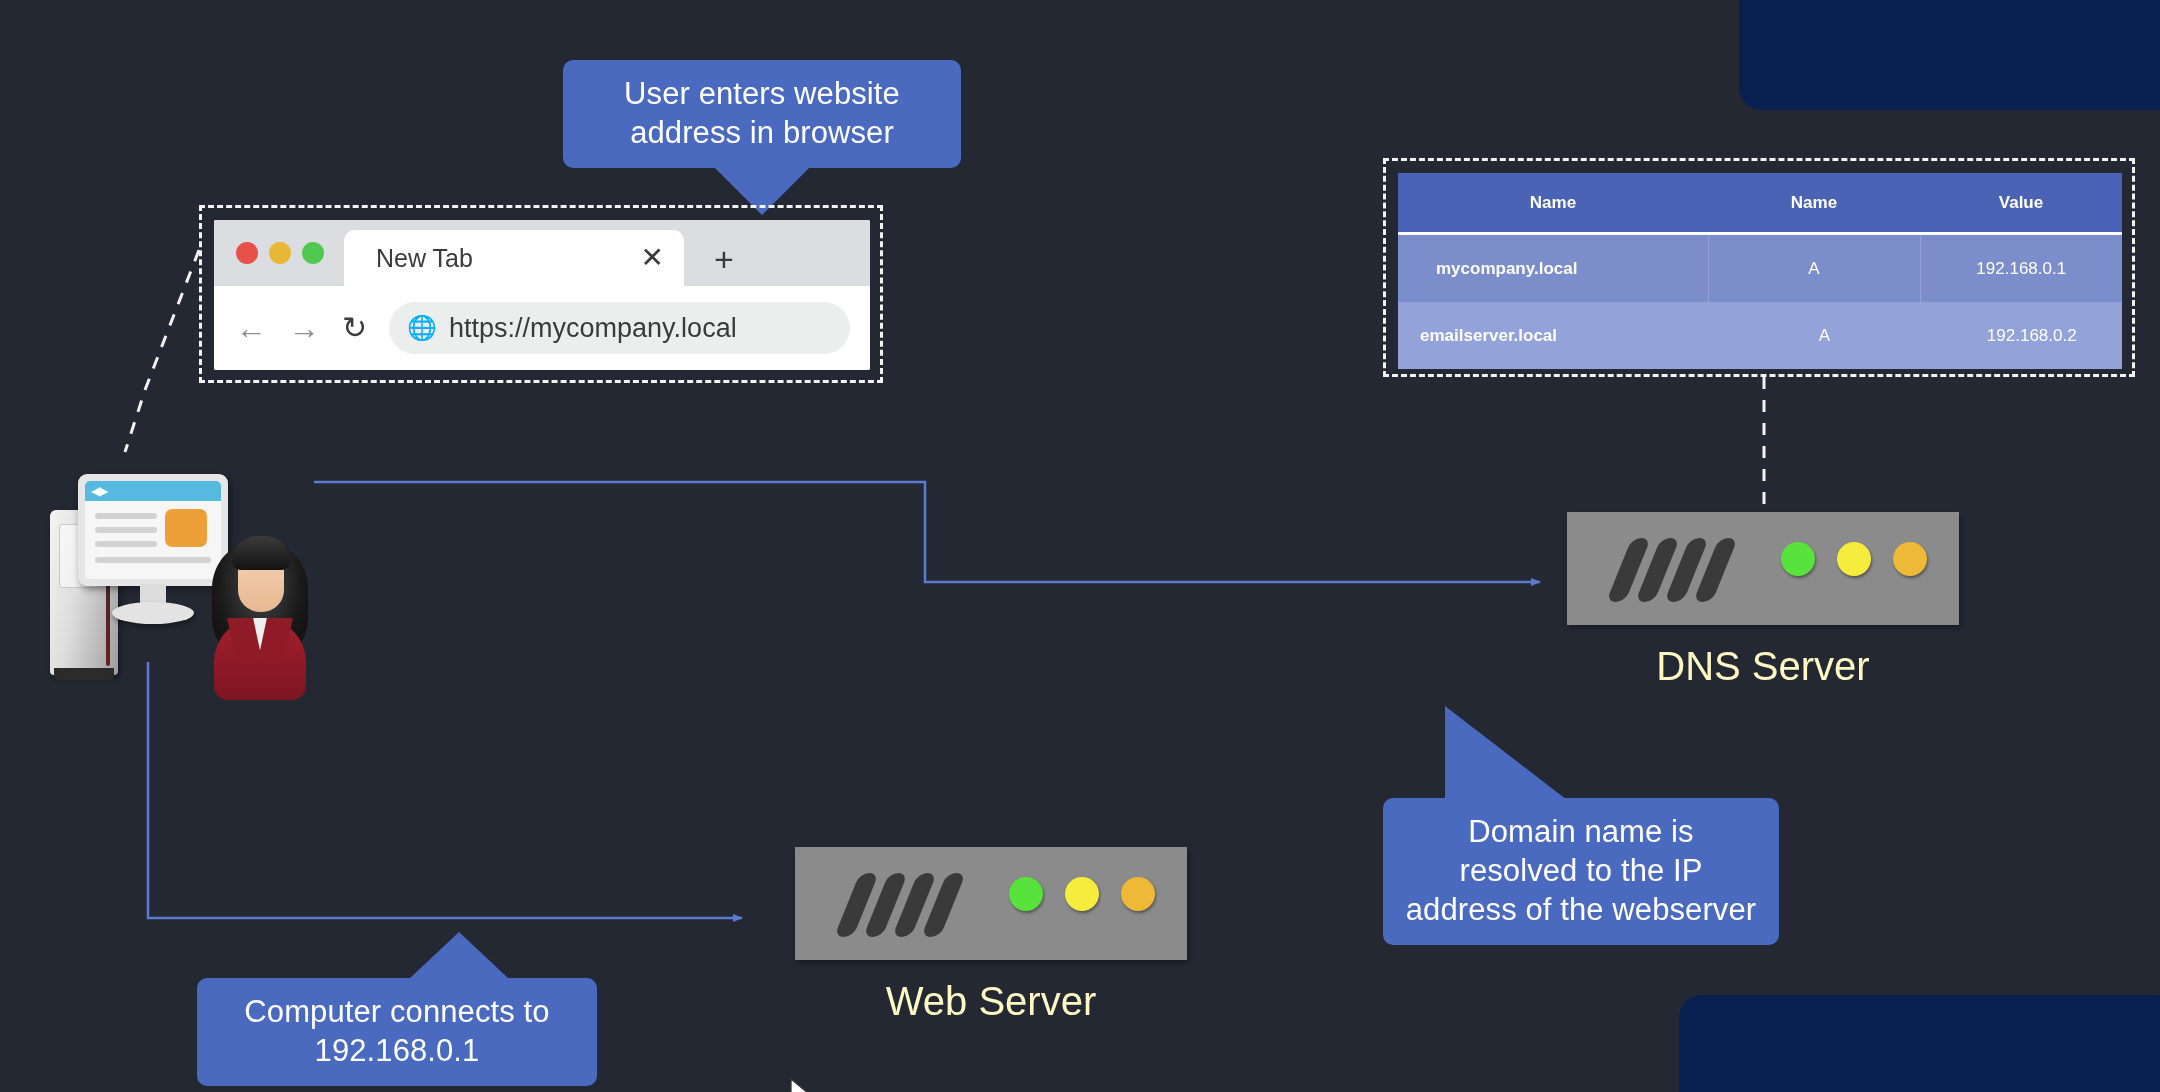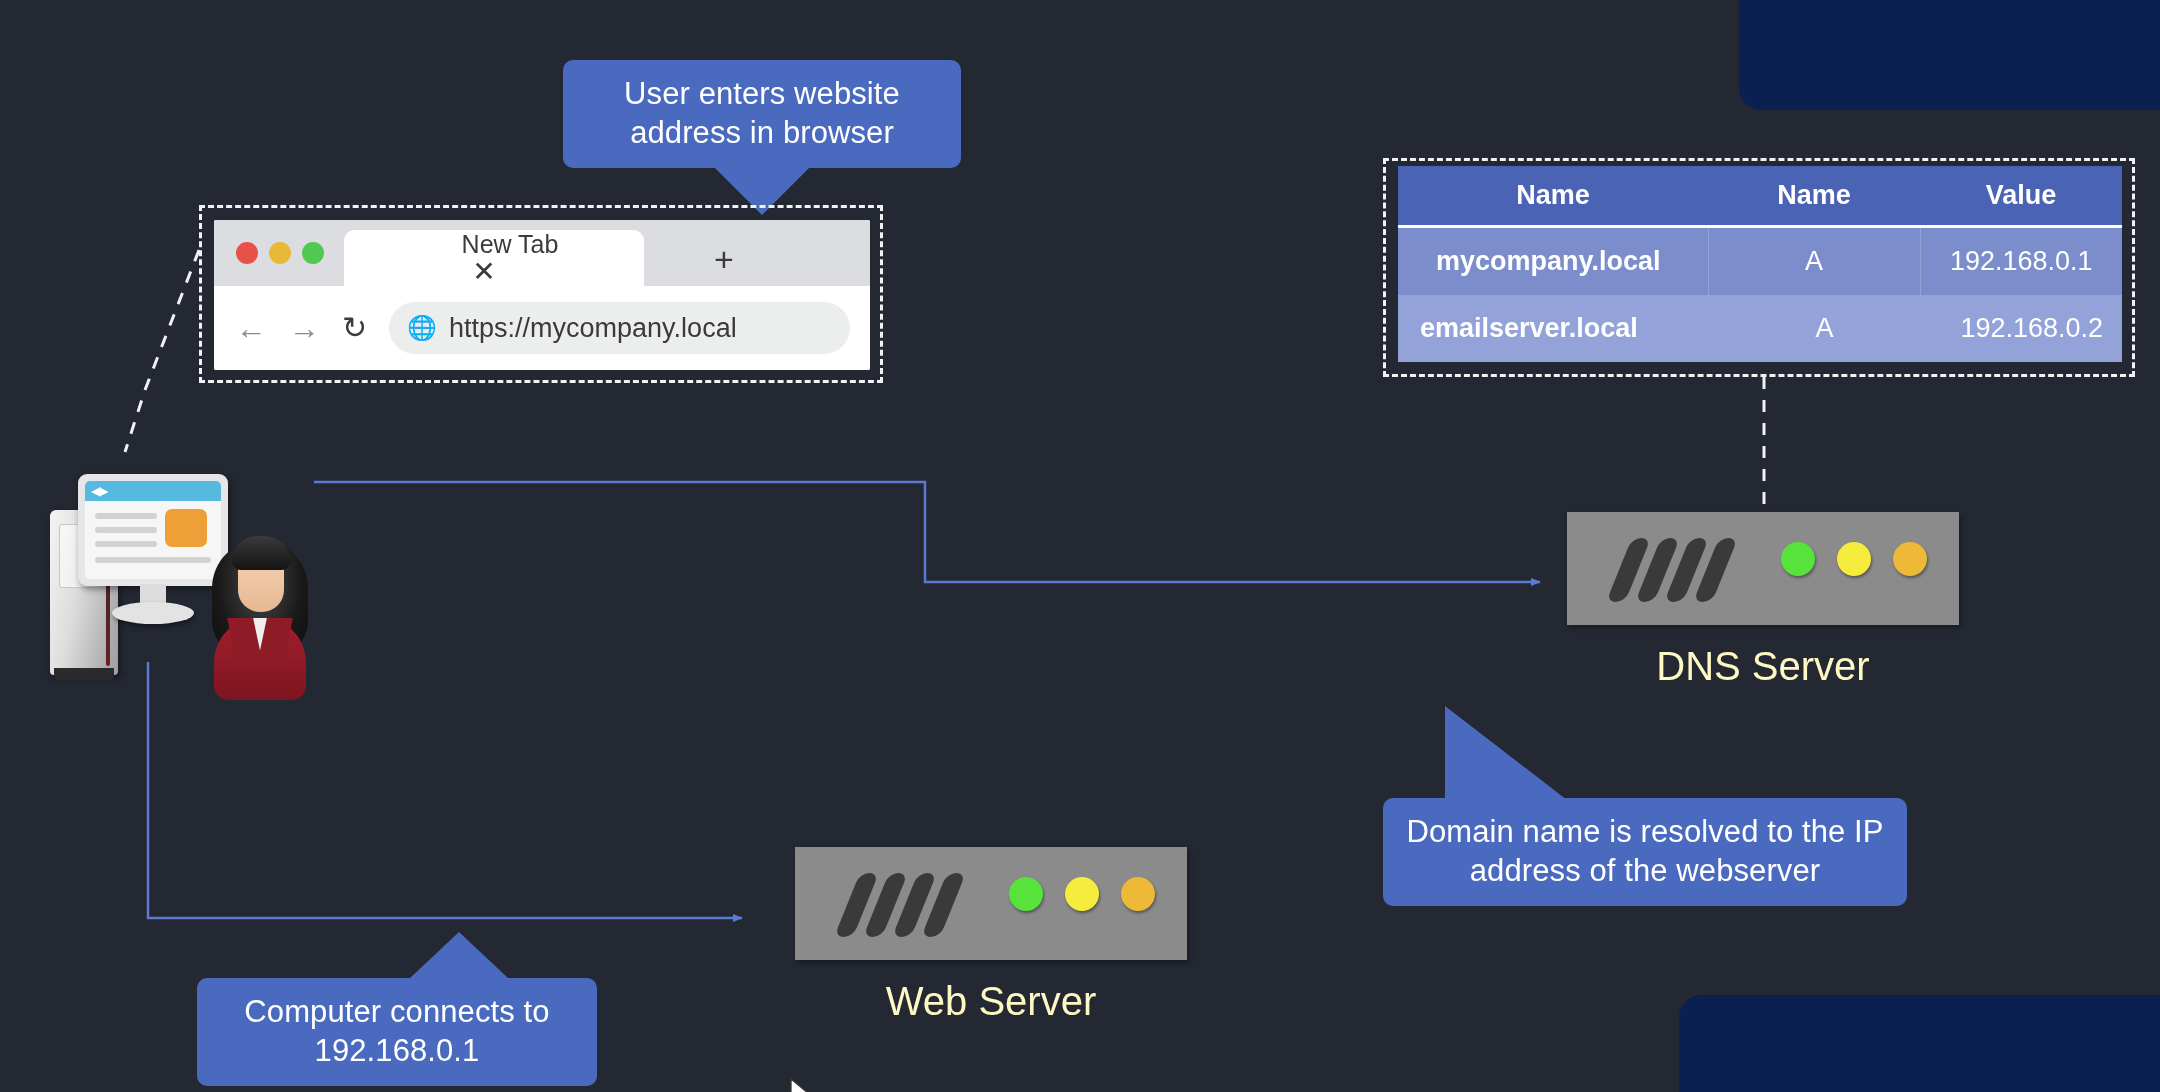--- a/index.html
+++ b/index.html
@@ -38,21 +38,21 @@
   .callout .tail{position:absolute;width:0;height:0;}
 
   #callout-user{left:563px;top:44px;width:398px;}
   #callout-user .tail{
     left:50%;margin-left:-48px;bottom:-47px;
     border-left:48px solid transparent;
     border-right:48px solid transparent;
     border-top:48px solid #4a6ac0;
   }
 
-  #callout-resolve{left:1383px;top:782px;width:524px;}
+  #callout-resolve{left:1383px;top:782px;width:396px;}
   #callout-resolve .tail{
     left:62px;top:-92px;
     width:0;height:0;
     border-left:0px solid transparent;
     border-right:122px solid transparent;
     border-bottom:94px solid #4a6ac0;
   }
 
   #callout-connect{left:197px;top:962px;width:400px;}
   #callout-connect .tail{
@@ -76,23 +76,23 @@
   #browser-tabstrip{
     position:absolute;left:0;top:0;width:656px;height:66px;
     background:#dcdde0;display:flex;align-items:center;
   }
   .traffic{display:flex;gap:11px;margin-left:22px;}
   .dot{width:22px;height:22px;border-radius:50%;}
   .dot.red{background:#e8504a;}
   .dot.yellow{background:#e9b837;}
   .dot.green{background:#4fc94f;}
   #browser-tab{
-    position:absolute;left:130px;top:10px;width:300px;height:56px;
+    position:absolute;left:130px;top:10px;width:340px;height:56px;
     background:#ffffff;border-radius:11px 11px 0 0;
-    display:flex;align-items:center;flex-direction:column;
+    display:flex;align-items:center;
   }
   #browser-tab-title{
     font-size:25px;color:#3b3b3b;margin-left:32px;flex:1;
     white-space:nowrap;overflow:hidden;
   }
   #tab-close{
     font-size:28px;color:#3b3b3b;margin-right:20px;line-height:1;cursor:pointer;
   }
   #tab-new{
     position:absolute;left:500px;top:22px;font-size:34px;color:#3b3b3b;
@@ -111,23 +111,23 @@
   }
   #omnibox-globe{font-size:24px;color:#4a4a4a;margin-right:12px;line-height:1;}
   #omnibox-url{font-size:27px;color:#3a3a3a;white-space:nowrap;overflow:hidden;}
 
   
   #dns-table-frame{
     position:absolute;left:1383px;top:158px;width:752px;height:219px;
     border:3px dashed #f2f2f2;box-sizing:border-box;
   }
   #dns-table{
-    position:absolute;left:12px;top:5px;width:724px;height:193px;
+    position:absolute;left:12px;top:12px;width:724px;height:193px;
     border-collapse:collapse;table-layout:fixed;
-    font-size:27px;
+    font-size:17px;
   }
   #dns-table th{
     background:#4a63b5;color:#ffffff;font-weight:bold;
     height:57px;text-align:center;
     border-bottom:3px solid #ffffff;
   }
   #dns-table td{
     height:65px;text-align:center;color:#ffffff;
     border-right:1px solid #93a3d6;
   }

